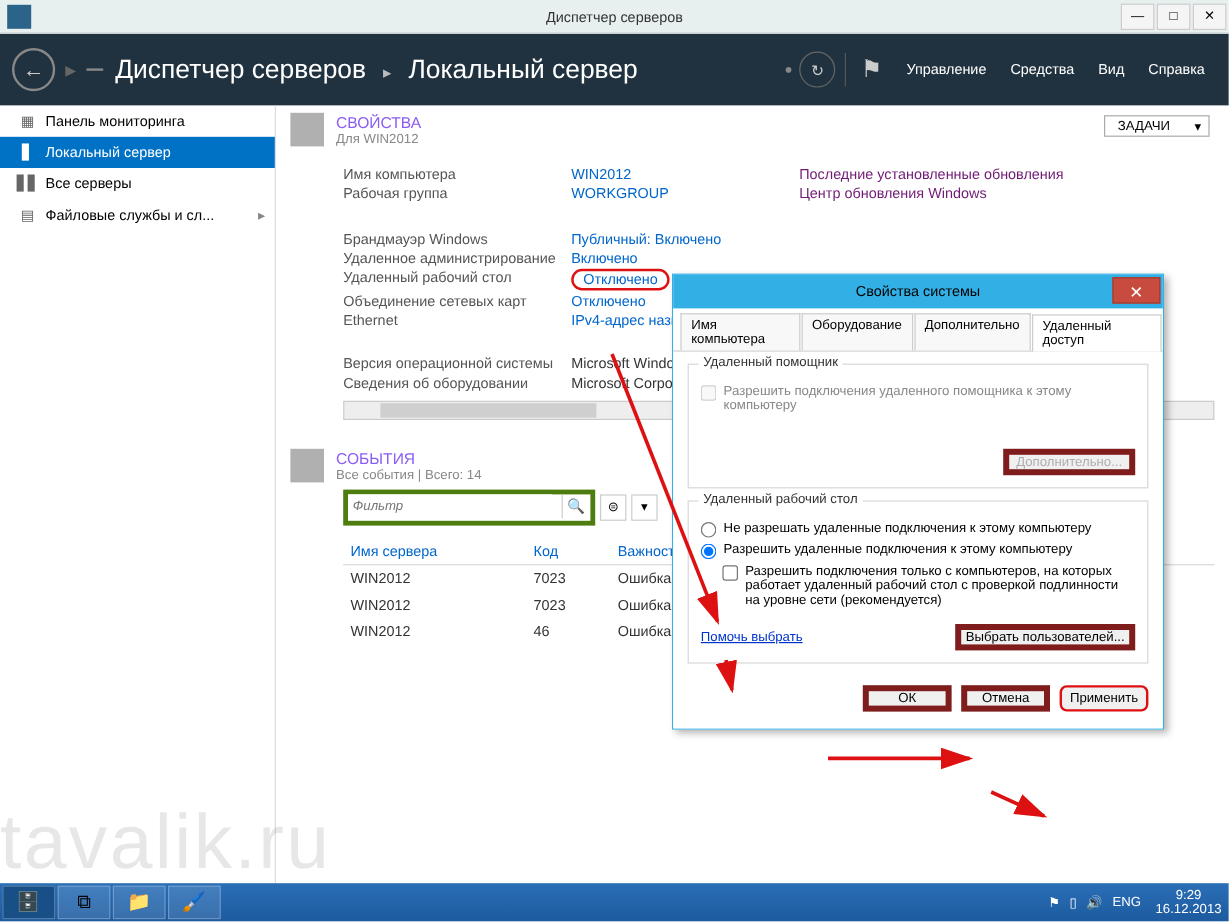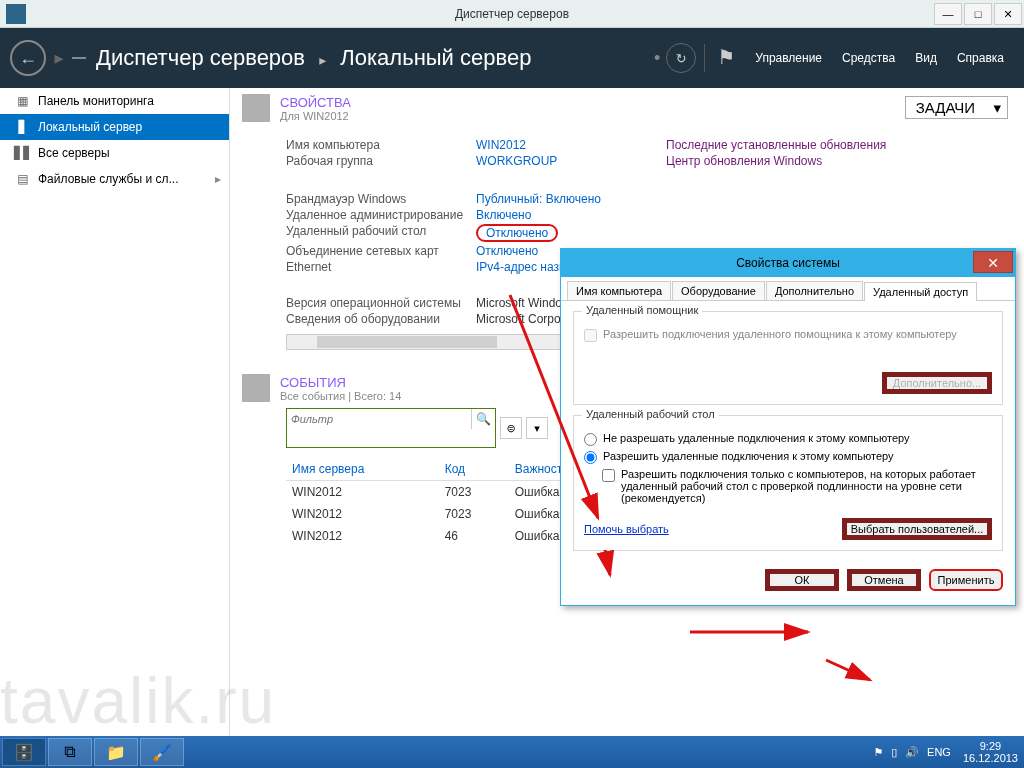--- a/index.html
+++ b/index.html
@@ -31,43 +31,43 @@
 .sbitem.sel { background: #0072c6; color: #fff; }
 .sbicon { width: 18px; text-align: center; margin-right: 6px; color: #666; }
 .sbitem.sel .sbicon { color: #fff; }
 
 
 .main { position: absolute; top: 88px; left: 230px; right: 0; bottom: 32px; background: #fff; padding: 6px 12px 0 12px; overflow: hidden; }
 .tile { display: flex; align-items: center; margin-bottom: 6px; }
 .biggray { width: 28px; height: 28px; background: #b0b0b0; margin-right: 10px; }
 .sect-title { font-size: 13px; color: #8b5cf6; }
 .sect-sub { font-size: 11px; color: #888; }
-.tasksbtn { position: absolute; right: 16px; top: 8px; border: 1px solid #aaa; background: #fff; font-size: 15px; padding: 2px 32px 2px 10px; }
+.tasksbtn { position: absolute; right: 16px; top: 8px; border: 1px solid #aaa; background: #fff; font-size: 11px; padding: 2px 32px 2px 10px; }
 .tasksbtn::after { content: "▾"; position: absolute; right: 6px; }
 
 .proprow { display: flex; margin-left: 44px; margin-top: 2px; font-size: 12px; }
 .lcol { width: 190px; color: #555; }
 .mcol { width: 190px; color: #0066cc; }
 .rcol { color: #701a75; }
 .propgap { height: 20px; }
 .scrollbar-h { margin: 8px 0 0 44px; height: 16px; background: #eee; border: 1px solid #ccc; position: relative; }
 .scrollbar-h .thumb { position: absolute; left: 30px; width: 180px; top: 1px; bottom: 1px; background: #cfcfcf; }
 
 .events { margin-top: 24px; margin-left: 44px; }
 .filterrow { display: flex; align-items: center; margin-bottom: 10px; }
-.filterbox { width: 210px; height: 40px; border: 1px solid #4d7c0f; position: relative; }
+.filterbox { width: 210px; height: 30px; border: 4px solid #4d7c0f; position: relative; }
 .filterbox input { border: none; width: 170px; height: 20px; padding: 0 4px; font-size: 11px; font-style: italic; color: #888; outline: none; }
 .filterbox .sbtn { position: absolute; right: 0; top: 0; width: 24px; height: 20px; border-left: 1px solid #ccc; text-align: center; line-height: 20px; }
 .tbicon { width: 22px; height: 22px; border: 1px solid #ccc; margin-left: 4px; text-align: center; line-height: 20px; font-size: 11px; }
 .evtable { width: 100%; border-collapse: collapse; font-size: 12px; }
 .evtable th { text-align: left; color: #0066cc; font-weight: normal; padding: 4px 6px; border-bottom: 1px solid #ddd; }
 .evtable td { padding: 4px 6px; color: #333; }
 
 
-.dialog { position: absolute; top: 248px; left: 560px; width: 456px; background: #fff; border: 1px solid #32b0e6; box-shadow: 3px 3px 6px rgba(0,0,0,0.3); }
+.dialog { position: absolute; top: 228px; left: 560px; width: 410px; background: #fff; border: 1px solid #32b0e6; box-shadow: 3px 3px 6px rgba(0,0,0,0.3); }
 .dtitlebar { height: 28px; background: #32b0e6; display: flex; align-items: center; justify-content: center; color: #000; font-size: 12px; position: relative; }
 .dclose { position: absolute; right: 2px; top: 2px; width: 40px; height: 22px; background: #c74b3f; color: #fff; text-align: center; line-height: 22px; border: 1px solid #a03b30; font-size: 14px; }
 .dbody { background: #fff; padding: 4px 0 6px 0; }
 .tabs { display: flex; border-bottom: 1px solid #ccc; padding-left: 6px; }
 .tab { border: 1px solid #ccc; border-bottom: none; background: #f8f8f8; font-size: 11px; padding: 3px 8px; margin-right: 1px; cursor: pointer; }
 .tab.active { background: #fff; position: relative; top: 1px; }
 .group { margin: 10px 12px; border: 1px solid #d8d8d8; padding: 12px 10px 10px 10px; position: relative; font-size: 11px; }
 .group .gl { position: absolute; top: -8px; left: 8px; background: #fff; padding: 0 4px; color: #333; }
 .chkline { display: flex; align-items: flex-start; margin: 4px 0; }
 .chkline input { margin-right: 6px; margin-top: 1px; }

